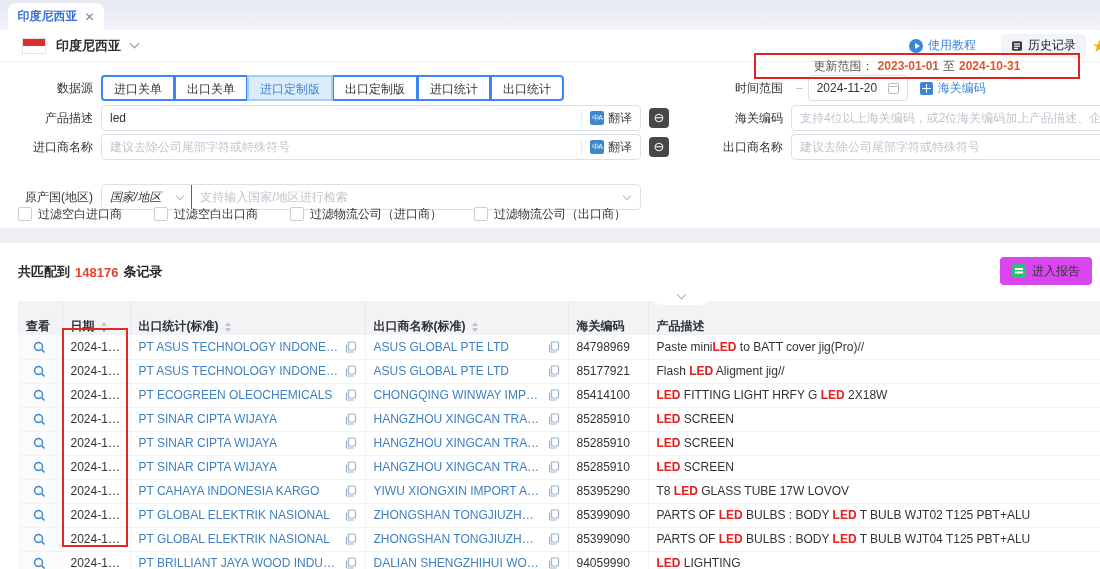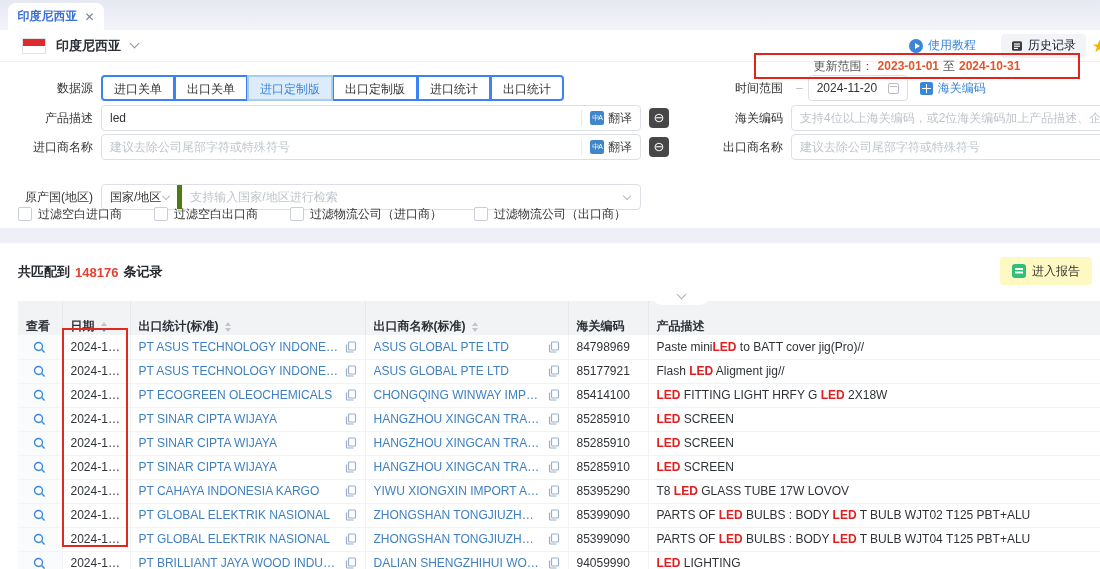--- a/index.html
+++ b/index.html
@@ -64,38 +64,38 @@
     align-items:center; padding:0 8px; gap:4px; background:#fff; cursor:pointer; }
   .datebox .v { flex:1; color:#333; }
   .cal { width:11px; height:11px; border:1.3px solid #b6bac2; border-radius:2px; position:relative; }
   .cal::after { content:""; position:absolute; left:1px; right:1px; top:2px; height:1.3px; background:#b6bac2; }
   .dash { color:#b6bac2; margin:0 5px; }
   .quick { display:flex; align-items:center; gap:5px; color:#3a86d8; cursor:pointer; margin-left:12px; }
   .grid-ico { width:13px; height:13px; background:#3a86d8; border-radius:2px; position:relative; }
   .grid-ico::before, .grid-ico::after { content:""; position:absolute; background:#fff; }
   .grid-ico::before { left:6px; top:2px; width:1.5px; bottom:2px; }
   .grid-ico::after { top:6px; left:2px; height:1.5px; right:2px; }
-  .sel { display:flex; align-items:center; padding:0 8px; gap:2px; border-right:5px solid #4d7c0f;
-    height:100%; cursor:pointer; color:#333; flex:none; }
+  .sel { display:flex; align-items:center; padding:0 8px; gap:16px; border-right:1px solid #4d7c0f;
+    height:100%; cursor:pointer; color:#333; flex:none;font-style:italic; }
   .sel .chev, .inputbox .endchev { width:6px; height:6px; border-right:1.3px solid #b6bac2;
     border-bottom:1.3px solid #b6bac2; transform:rotate(45deg); margin:0 0 2px 0; }
   .inputbox .endchev { margin-right:10px; flex:none; }
   .cbs { display:flex; gap:32px; }
   .cb-item { display:flex; align-items:center; gap:6px; cursor:pointer; }
   .cb { width:14px; height:14px; border:1px solid #c9cdd4; border-radius:2px; background:#fff; }
   .notch { position:absolute; left:652px; top:228px; width:58px; height:15px; background:#fff;
     border-radius:0 0 10px 10px; z-index:5; display:flex; justify-content:center; cursor:pointer; }
   .notch .chev { margin:1px 0 0 0; border-color:#aab0ba; }
 
   
   .results { position:absolute; top:243px; left:0; right:0; bottom:0; background:#fff; }
   .count-line { position:absolute; left:18px; top:20px; font-size:13px; font-weight:bold; color:#23262b;
     display:flex; gap:5px; align-items:center; }
   .count-line .n { color:#e8402f; }
-  .report-btn { position:absolute; right:8px; top:14px; height:28px; background:#fef9c3; border-radius:4px;
+  .report-btn { position:absolute; right:8px; top:14px; height:28px; background:#d946ef; border-radius:4px;
     display:flex; align-items:center; gap:6px; padding:0 12px; cursor:pointer; color:#333; }
   .rep-ico { width:14px; height:14px; background:#30bf78; border-radius:3px; position:relative; }
   .rep-ico::before { content:""; position:absolute; left:3px; right:3px; top:4px; height:1.5px;
     background:#fff; box-shadow:0 3.5px 0 #fff; }
 
   table { position:absolute; left:18px; top:58px; width:1082px; border-collapse:collapse; table-layout:fixed; }
   th { background:#f2f3f5; height:28px; font-size:12px; color:#2b2f36; text-align:left; padding:0 8px;
     border-right:1px solid #e6e8eb; font-weight:bold; white-space:nowrap; }
   th:last-child { border-right:none; }
   th .hwrap { display:flex; align-items:center; gap:6px;margin-top:17px; }

